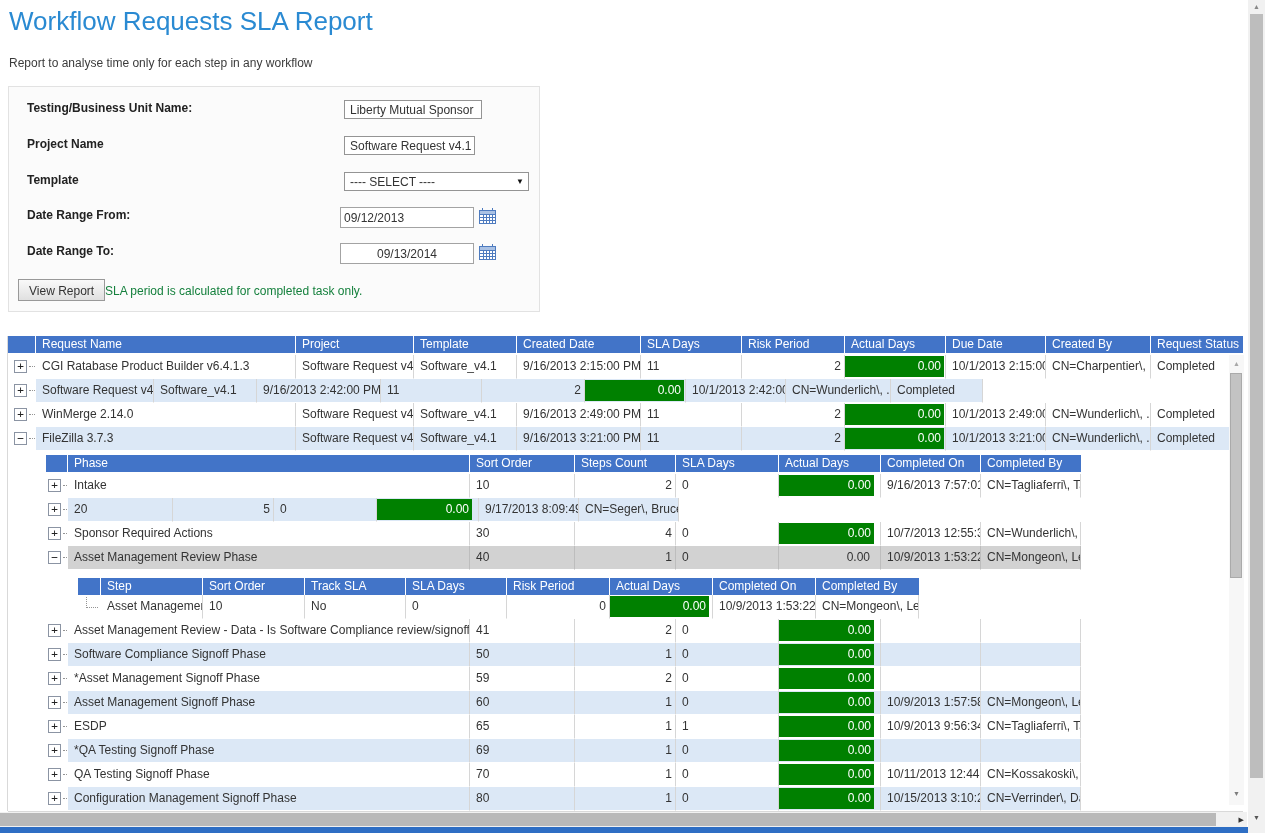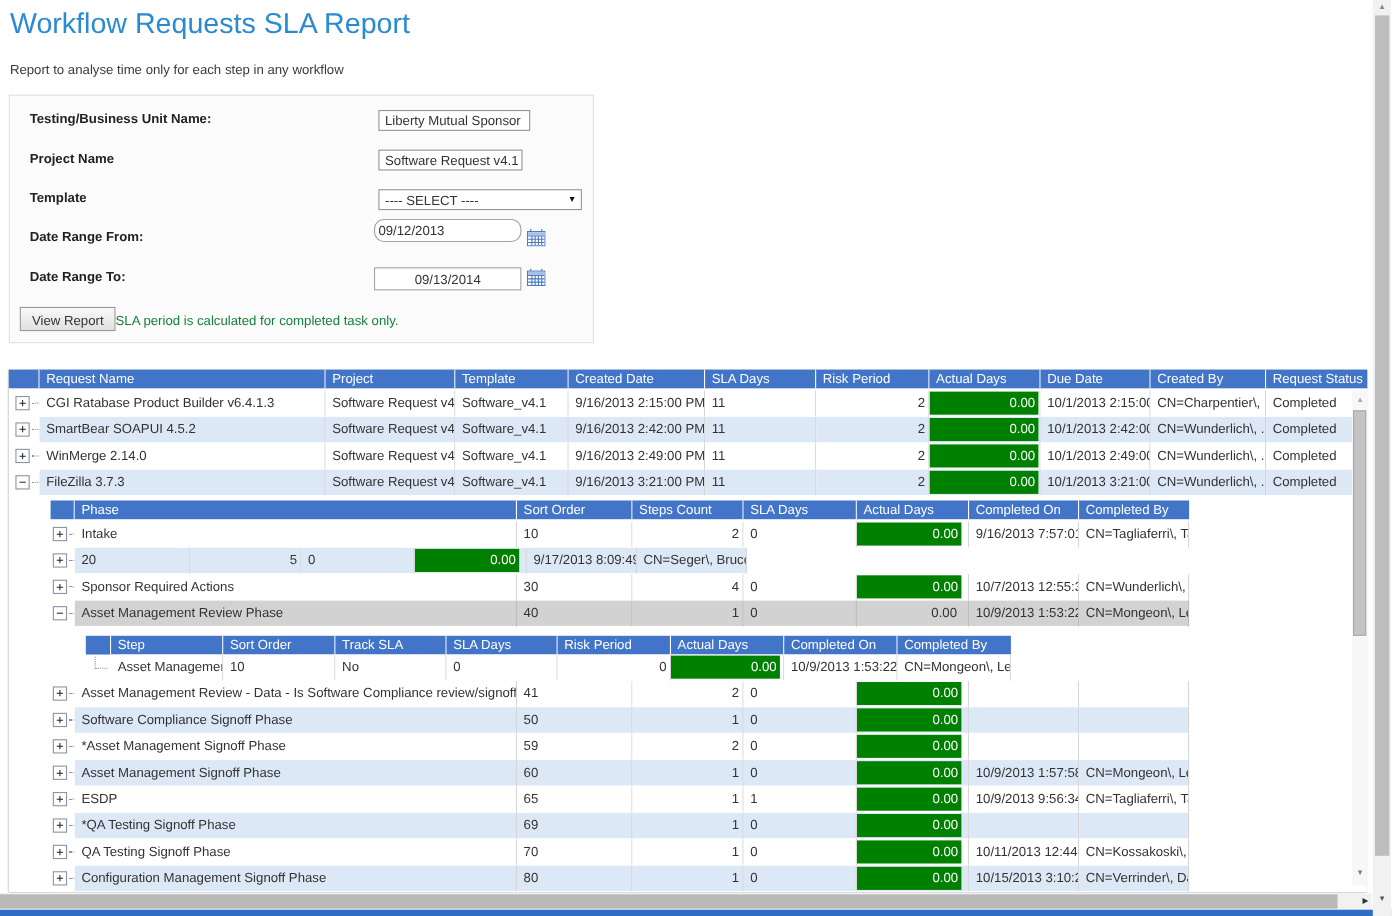--- a/index.html
+++ b/index.html
@@ -103,21 +103,21 @@
 
     </div>
 
     <div class="flabel" style="top:86px">Template</div>
     <div class="fsel" style="top:85px;width:185px">
       <span>---- SELECT ----</span>
       <span class="car">▼</span>
     </div>
 
     <div class="flabel" style="top:121px">Date Range From:</div>
-    <input class="finput" style="top: 112px; border-radius: 9px;" value="09/12/2013">
+    <input class="finput" style="top: 120px;" value="09/12/2013">
     <span class="calbtn" style="top:121px">
       <svg width="17" height="16" viewBox="0 0 17 16">
         <path stroke="#4e7bbf" d="M3.5 0v3M13.5 0v3"></path>
         <rect x="0.5" y="2.5" width="16" height="13" fill="#ffffff" stroke="#4e7bbf"></rect>
         <rect x="1" y="3" width="15" height="3" fill="#a9c1e4"></rect>
         <path stroke="#4e7bbf" fill="none" d="M1 6.5h15M1 9.5h15M1 12.5h15M4.5 6v9M7.5 6v9M10.5 6v9M13.5 6v9"></path>
       </svg>
     </span>
 
     <div class="flabel" style="top:157px">Date Range To:</div>
@@ -166,21 +166,20 @@
           </div>
           <div class="dc m8">10/1/2013 2:15:00 ...</div>
           <div class="dc m9">CN=Charpentier\, ...</div>
           <div class="dc m10">Completed</div>
         </div>
         <div class="trow">
           <div class="dc m0 expcell">
             <span class="exp">+</span>
             <span class="dots"></span>
           </div>
-          <div class="dc m1 alt">SmartBear SOAPUI 4.5.2</div>
           <div class="dc m2 alt">Software Request v4.1</div>
           <div class="dc m3 alt">Software_v4.1</div>
           <div class="dc m4 alt">9/16/2013 2:42:00 PM</div>
           <div class="dc m5 alt">11</div>
           <div class="dc m6 alt num">2</div>
           <div class="dc m7 alt gc">
             <span class="green g-main">0.00</span>
           </div>
           <div class="dc m8 alt">10/1/2013 2:42:00 ...</div>
           <div class="dc m9 alt">CN=Wunderlich\, ...</div>

